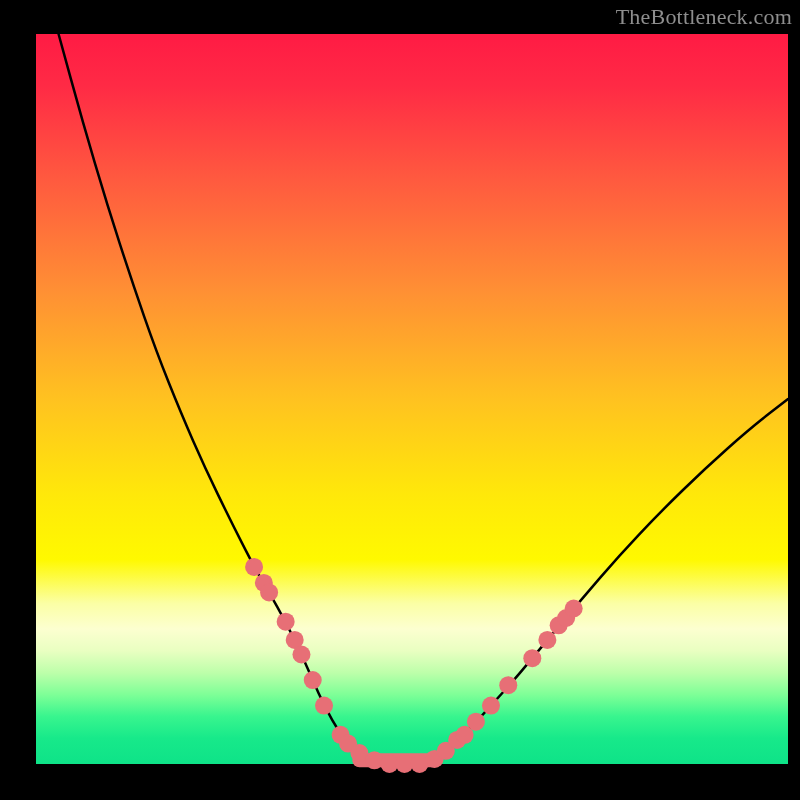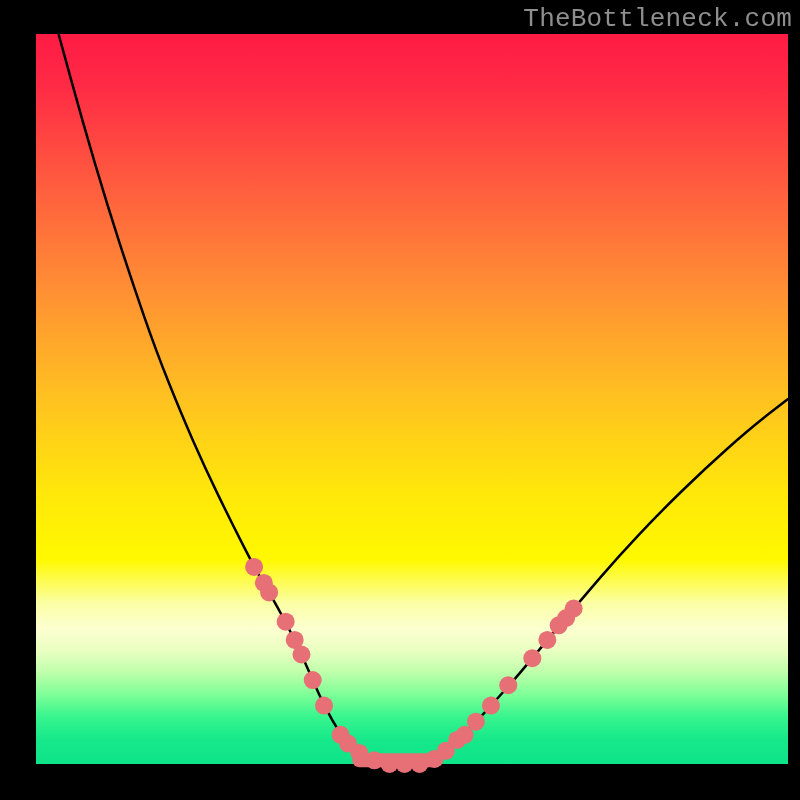--- a/index.html
+++ b/index.html
@@ -12,22 +12,22 @@
   }
   .chart-wrap {
     position: relative;
     width: 800px;
     height: 800px;
   }
   .watermark {
     position: absolute;
     top: 4px;
     right: 8px;
-    font-family: Liberation Mono, monospace;
-    font-size: 26px;
+    font-family: Liberation Serif, serif;
+    font-size: 22px;
     color: #8e8e8e;
     letter-spacing: 0.2px;
     user-select: none;
   }
   svg {
     display: block;
   }
 </style>
 </head>
 <body>

